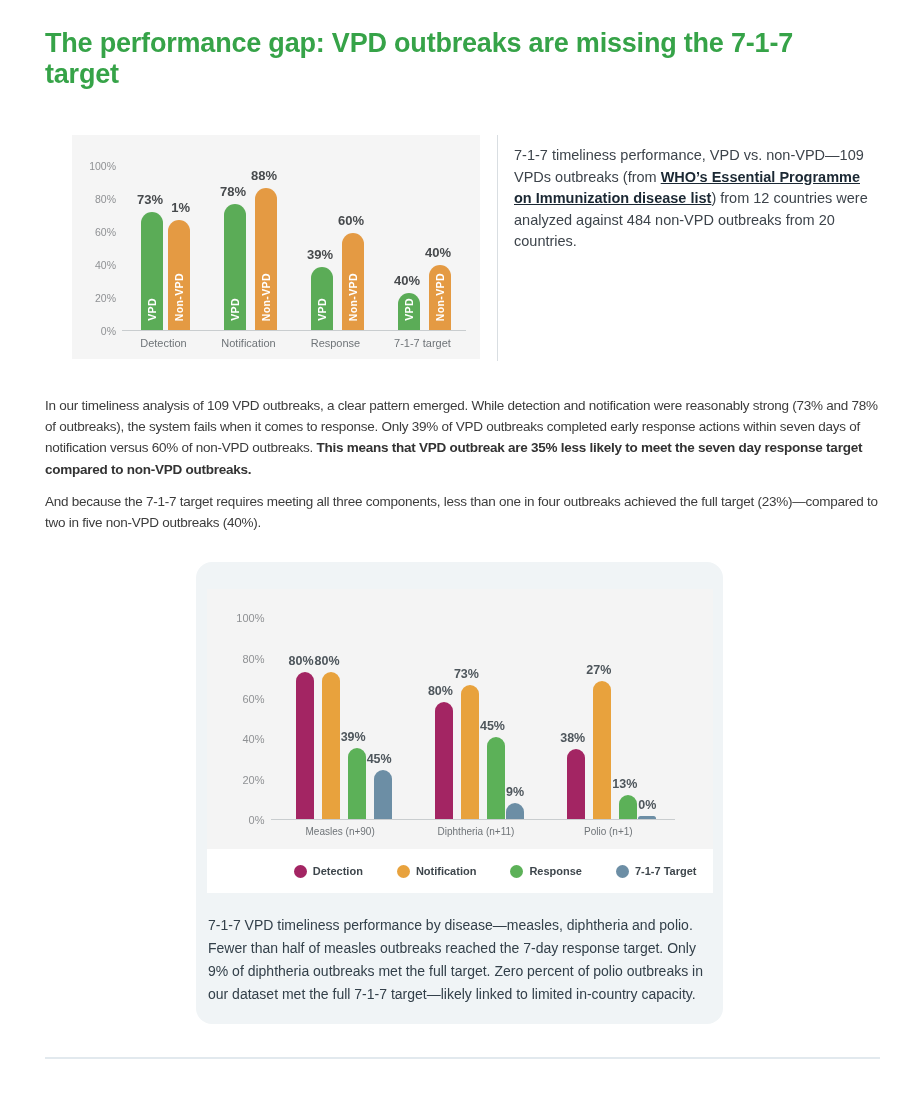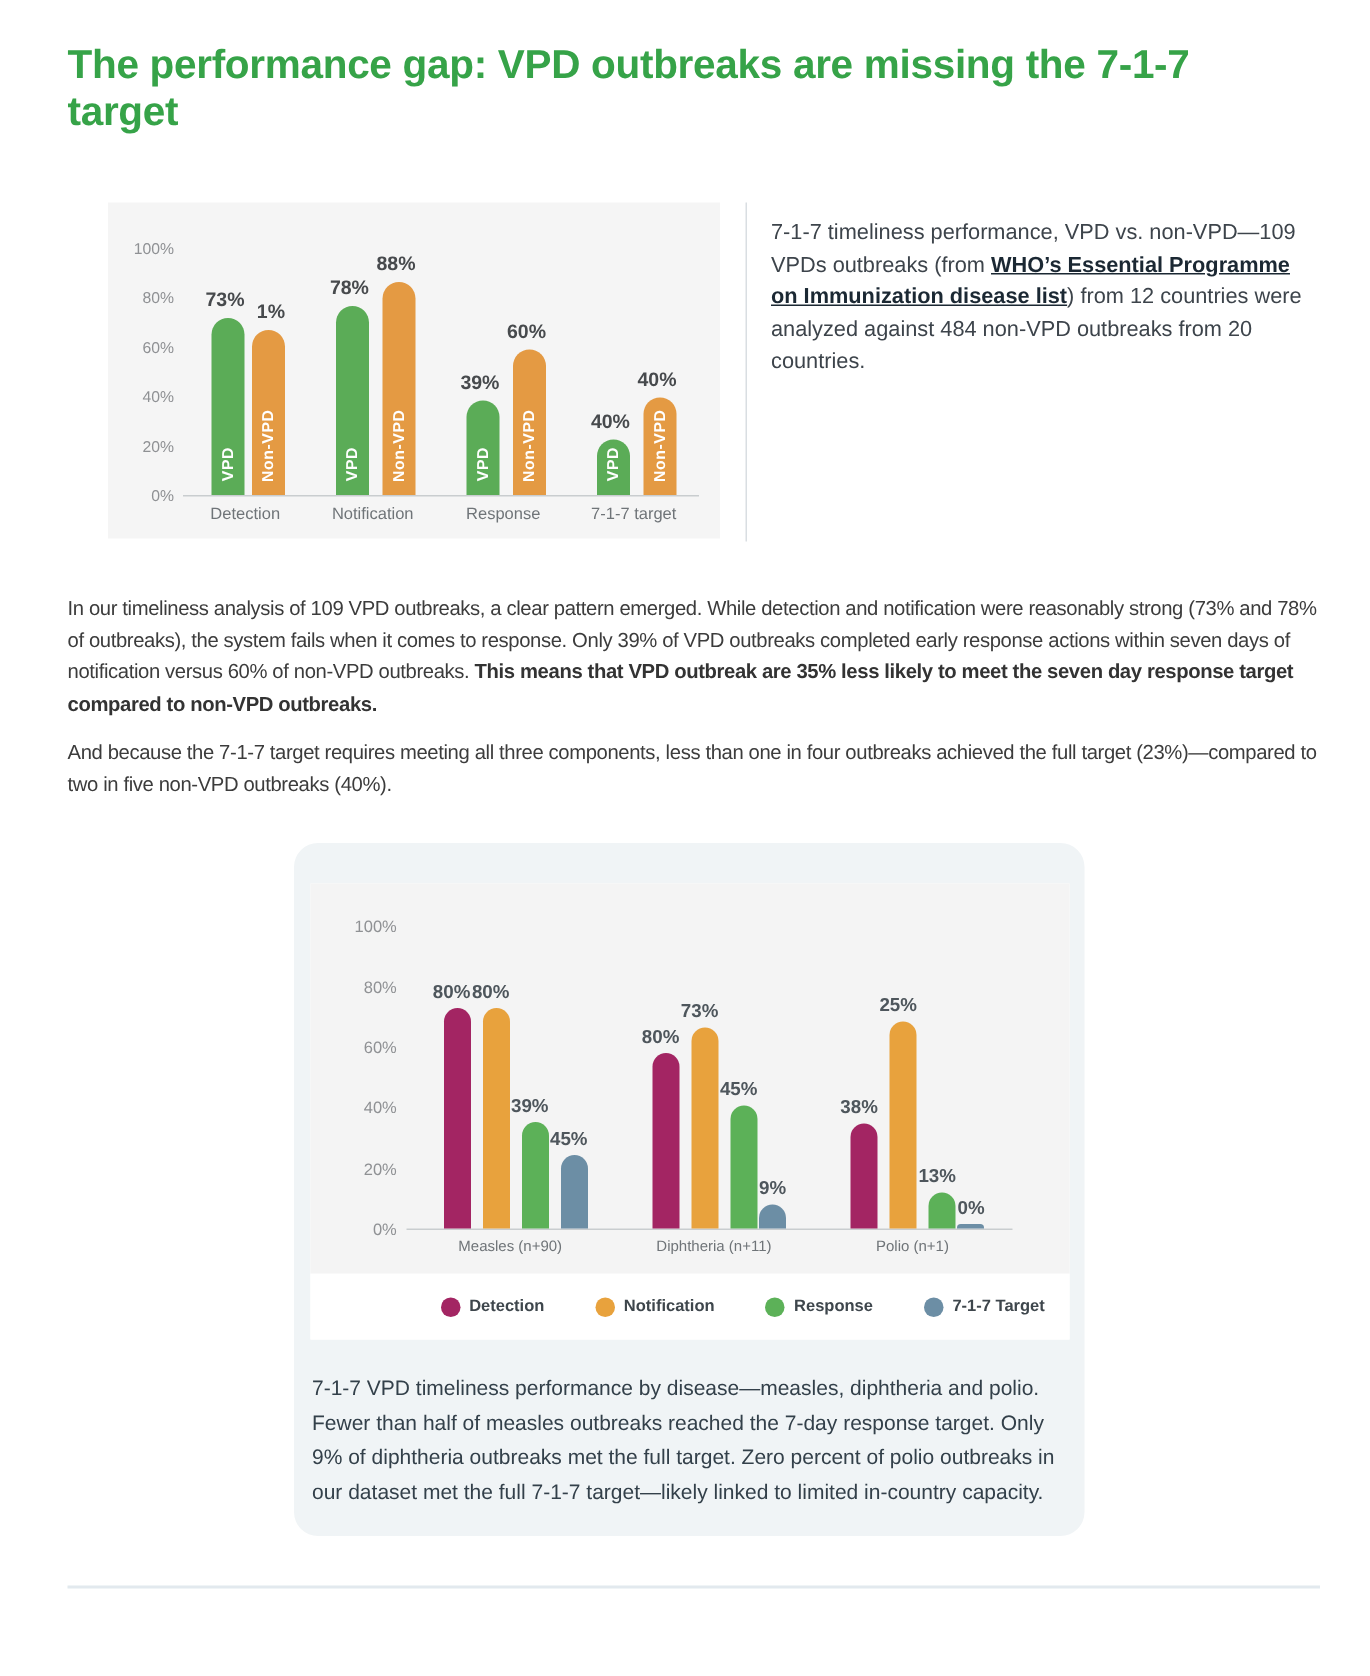--- a/index.html
+++ b/index.html
@@ -205,21 +205,21 @@
               <div class="bar" style="height: 16.5438px; width: 18px; background: rgb(108, 142, 165); border-radius: 9px 9px 0px 0px;"></div>
             </div>
             <div class="cat-label">Diphtheria (n+11)</div>
           </div>
           <div class="group">
             <div class="bar-col">
               <div class="bar-val">38%</div>
               <div class="bar" style="height: 69.8516px; width: 18px; background: rgb(163, 37, 99); border-radius: 9px 9px 0px 0px;"></div>
             </div>
             <div class="bar-col">
-              <div class="bar-val">25%</div>
+              <div class="bar-val">27%</div>
               <div class="bar" style="height: 137.865px; width: 18px; background: rgb(232, 162, 61); border-radius: 9px 9px 0px 0px;"></div>
             </div>
             <div class="bar-col">
               <div class="bar-val">13%</div>
               <div class="bar" style="height: 23.8966px; width: 18px; background: rgb(92, 177, 88); border-radius: 9px 9px 0px 0px;"></div>
             </div>
             <div class="bar-col">
               <div class="bar-val">0%</div>
               <div class="bar" style="height: 3.5px; width: 18px; background: rgb(108, 142, 165); border-radius: 2.5px 2.5px 0px 0px;"></div>
             </div>

